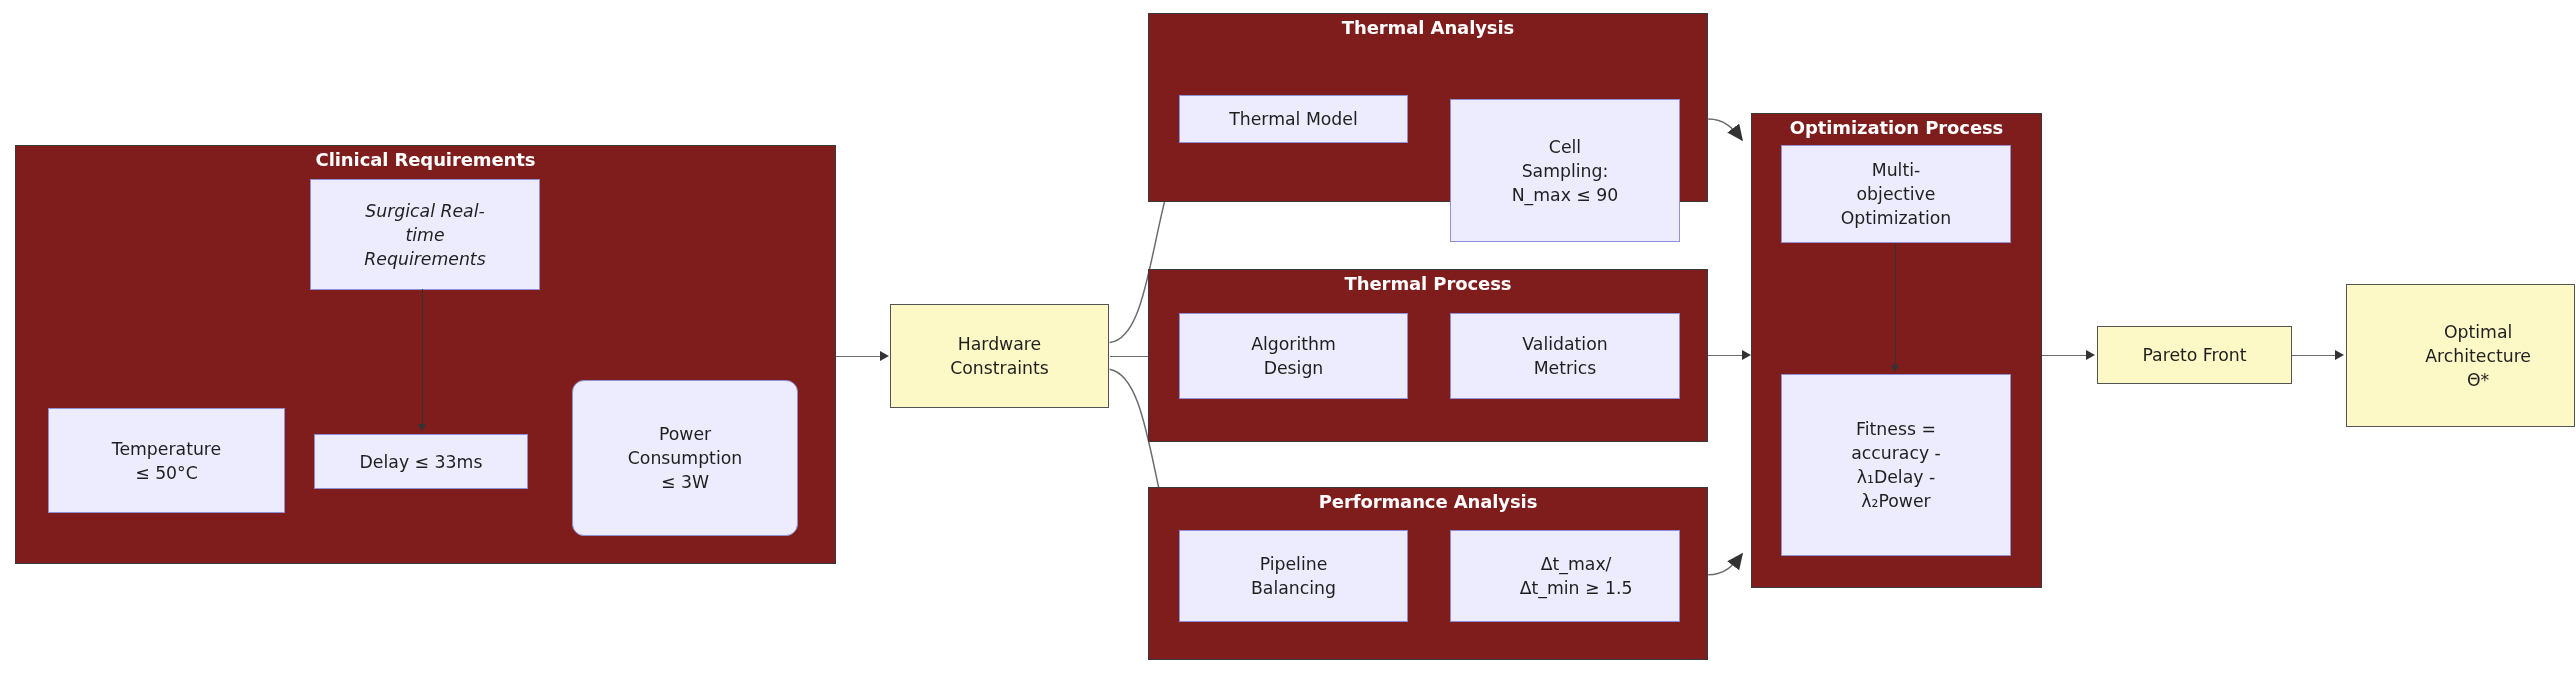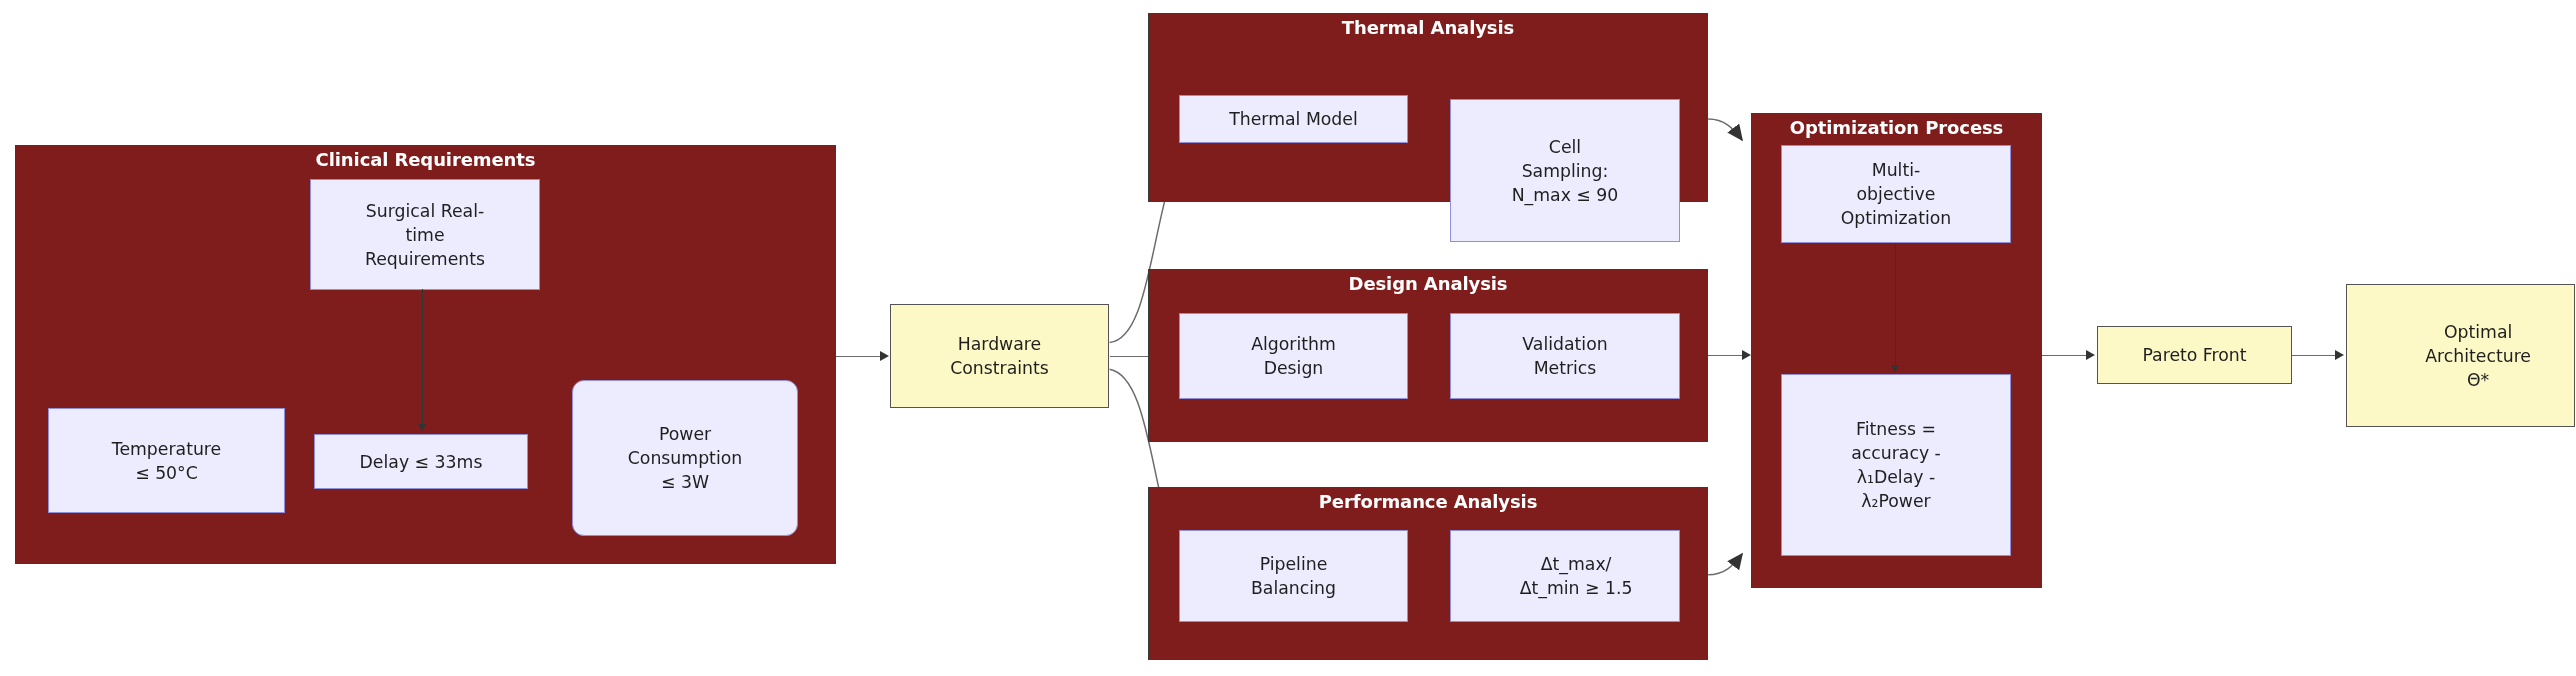--- a/index.html
+++ b/index.html
@@ -115,21 +115,21 @@
 
     <path d="M 2868,200 C 2895,200 2910,215 2925,235" fill="none" stroke="#6b6b6b" stroke-width="2.5" marker-end="url(#ah)"></path>
 
     <path d="M 2868,965 C 2895,965 2910,950 2925,930" fill="none" stroke="#6b6b6b" stroke-width="2.5" marker-end="url(#ah)"></path>
   </svg>
 
   <div class="cluster" style="left:15px; top:145px; width:821px; height:419px;">
     <div class="cluster-title">Clinical Requirements</div>
   </div>
 
-  <div class="node lav" style="left:310px; top:179px; width:230px; height:111px;">Surgical Real-
+  <div class="node lav" style="left:310px; top:179px; width:230px; height:111px;font-style:italic;">Surgical Real-
 time
 Requirements</div>
 
   <div class="node lav" style="left:48px; top:408px; width:237px; height:105px;">Temperature
 ≤ 50°C</div>
 
   <div class="node lav" style="left:314px; top:434px; width:214px; height:55px;">Delay ≤ 33ms</div>
 
   <div class="node lav" style="left:572px; top:380px; width:226px; height:156px;border-radius:12px;">Power
 Consumption
@@ -151,21 +151,21 @@
     <div class="cluster-title">Thermal Analysis</div>
   </div>
 
   <div class="node lav" style="left:1179px; top:95px; width:229px; height:48px;">Thermal Model</div>
 
   <div class="node lav" style="left:1450px; top:51px; width:230px; height:143px;margin-top:48px;">Cell
 Sampling:
 N_max ≤ 90</div>
 
   <div class="cluster" style="left:1148px; top:269px; width:560px; height:173px;">
-    <div class="cluster-title">Design Analysis</div>
+    <div class="cluster-title">Thermal Process</div>
   </div>
 
   <div class="node lav" style="left:1450px; top:313px; width:230px; height:86px;">Validation
 Metrics</div>
 
   <div class="node lav" style="left:1179px; top:313px; width:229px; height:86px;">Algorithm
 Design</div>
 
   <div class="cluster" style="left:1148px; top:487px; width:560px; height:173px;">
     <div class="cluster-title">Performance Analysis</div>

